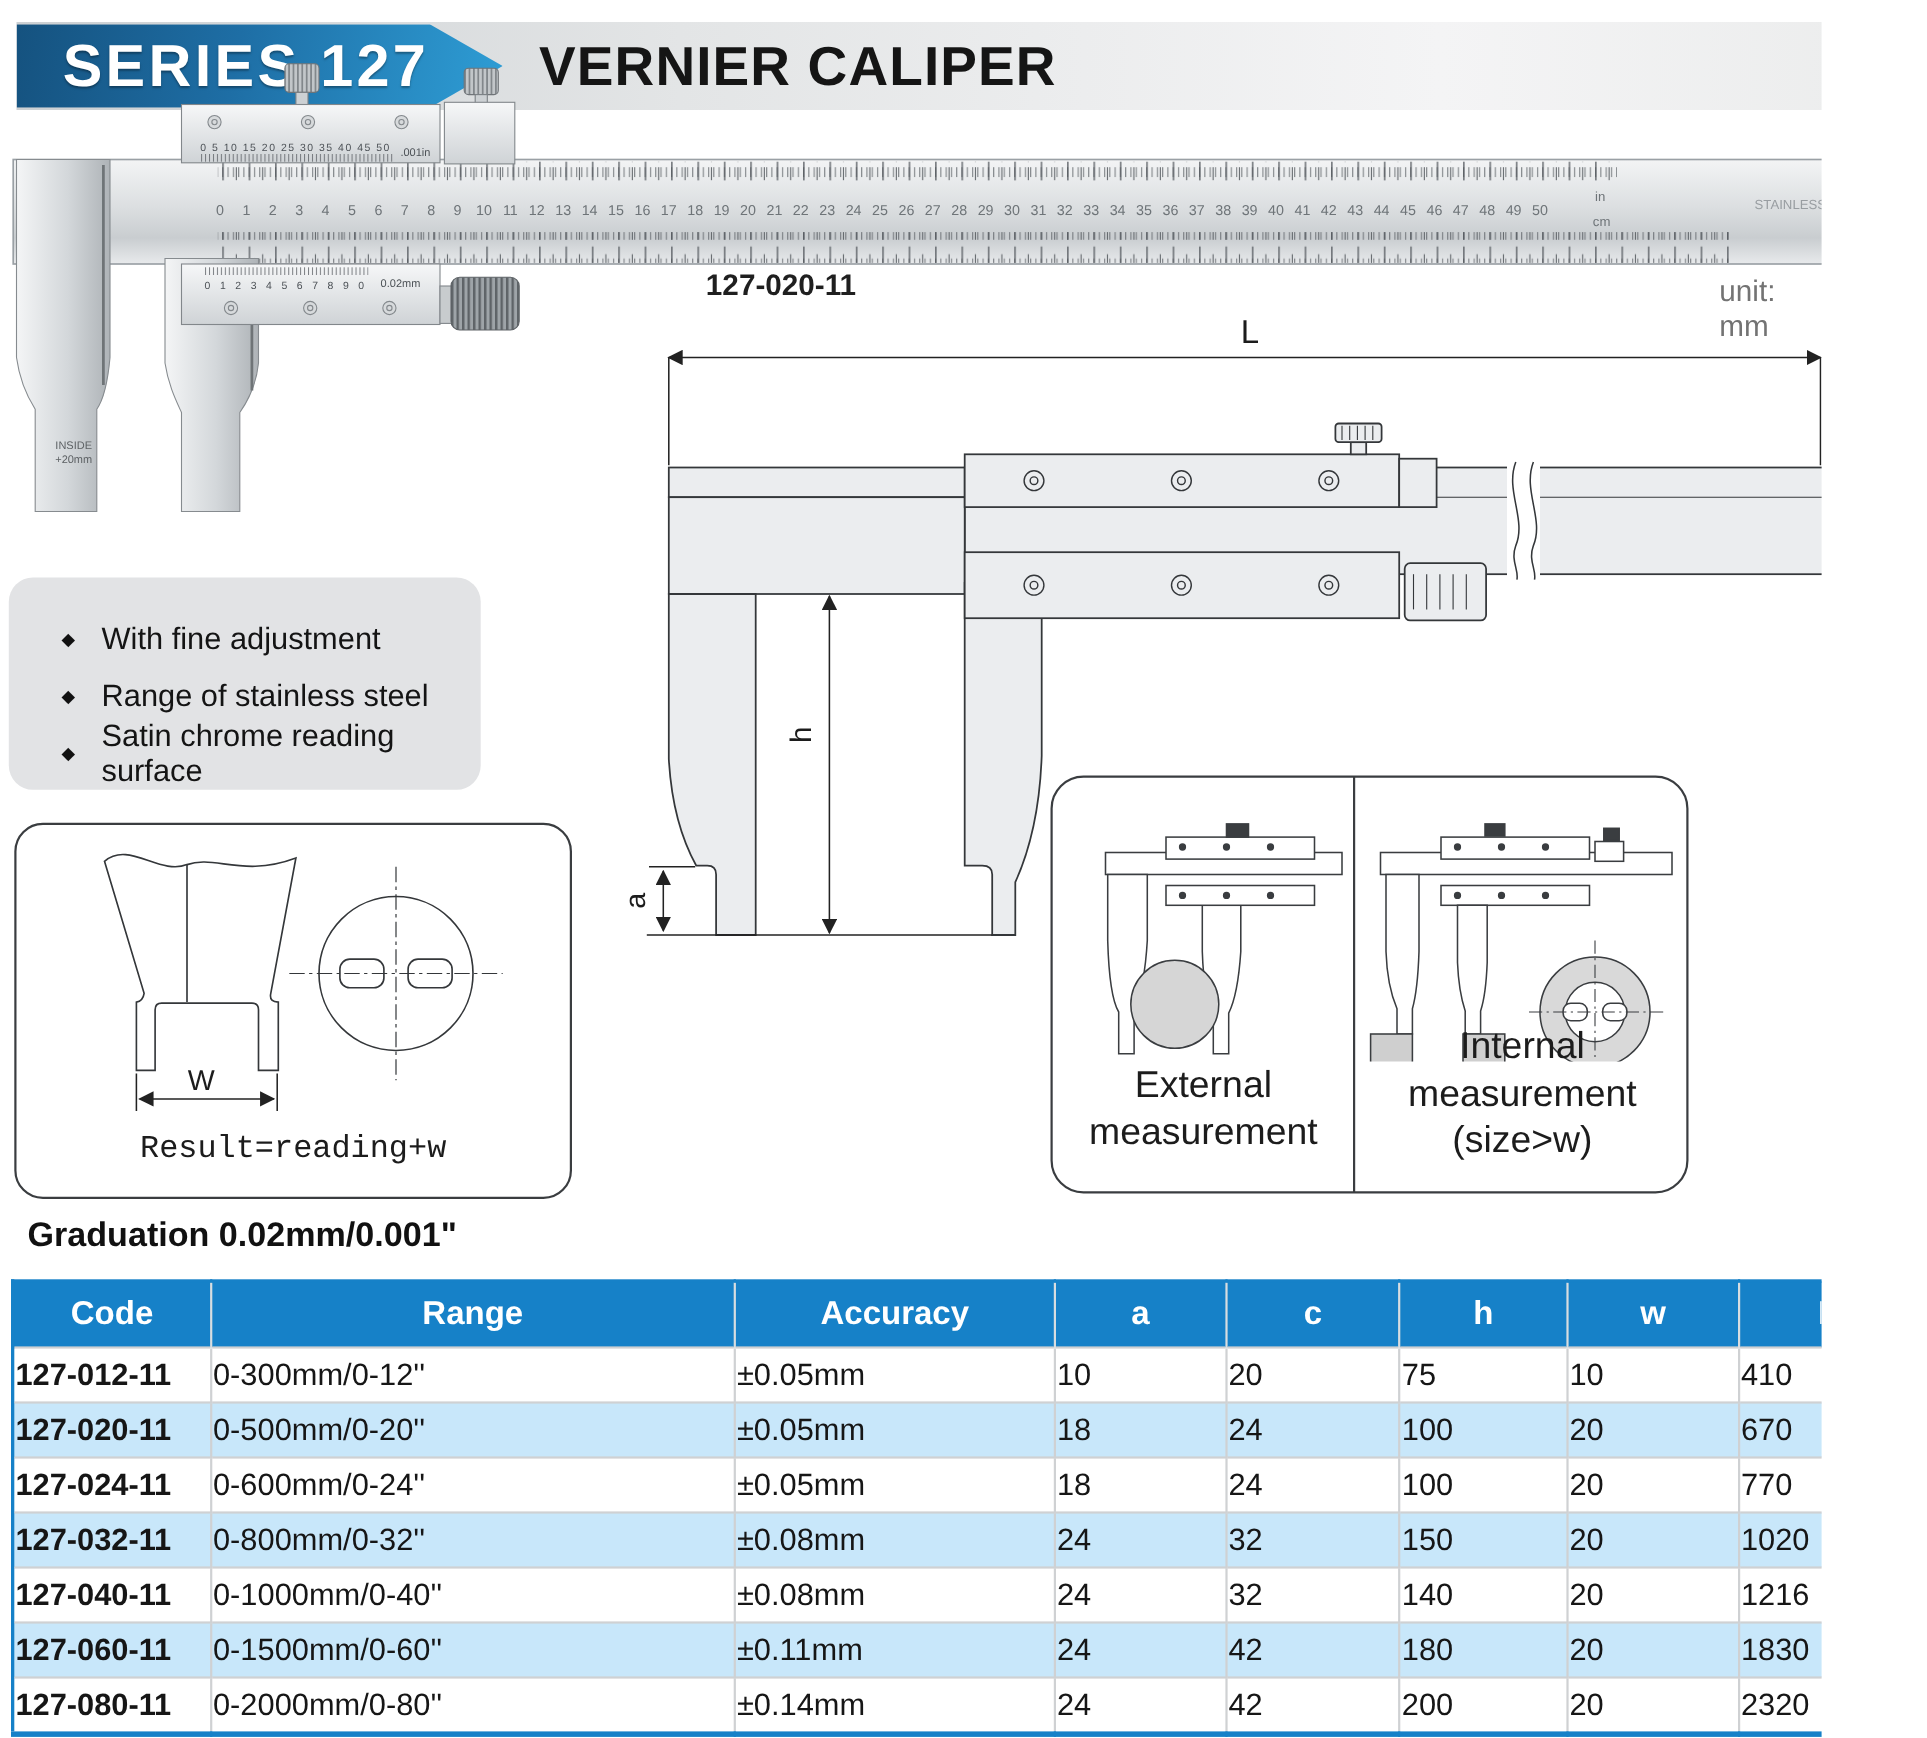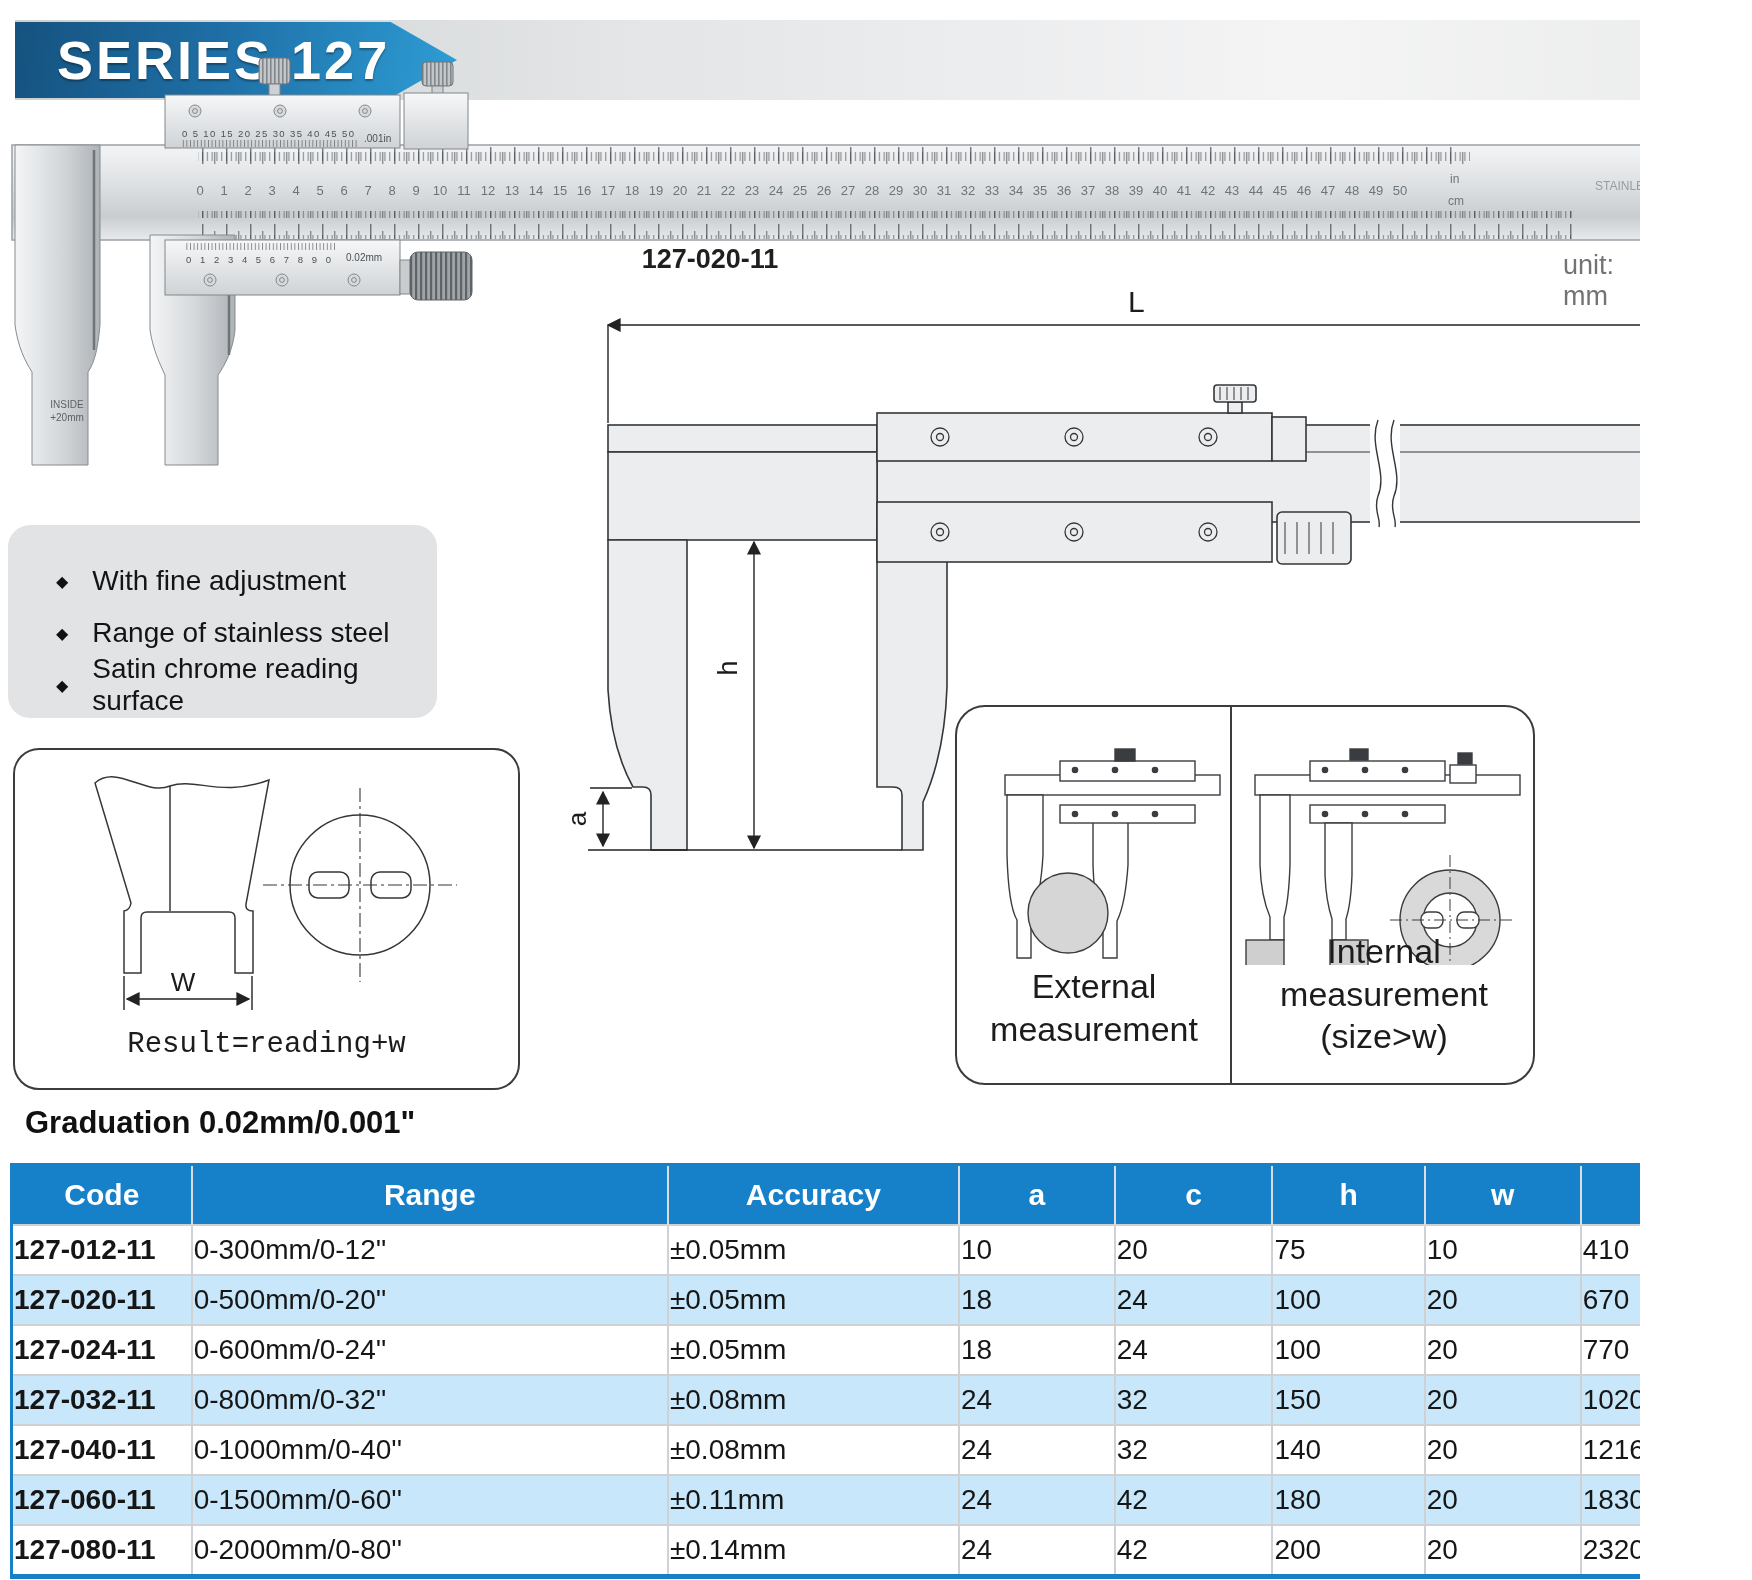--- a/index.html
+++ b/index.html
@@ -1,17 +1,17 @@
 <!DOCTYPE html>
 <html style="--banner-blue-dark: #15527f; --banner-blue-light: #2e9dd5; --table-header-blue: #1681c8; --row-alt-blue: #c8e7fa;"><head>
 <meta charset="utf-8">
 <style>
   html,body{margin:0;padding:0;background:#ffffff;}
   #page{position:relative;width:1640px;height:1580px;background:#fff;overflow:hidden;
-        font-family:"Liberation Sans", sans-serif;color:#1a1a1a;}
+        font-family:"Liberation Sans", sans-serif;color:#1a1a1a;padding-left:16px;}
   .abs{position:absolute;}
 
   
   #banner{left:15px;top:20px;width:1725px;height:80px;
           background:linear-gradient(90deg,#ccd0d3 0%,#e3e5e6 35%,#f4f4f5 75%,#ebecec 100%);}
   #banner-arrow{left:0;top:2px;width:442px;height:76px;
           background:linear-gradient(100deg,#15527f 0%,#1e6ea5 45%,#2e9dd5 100%);
           clip-path:polygon(0 0,85% 0,100% 50%,85% 100%,0 100%);
           display:flex;align-items:center;}
   #series-label{padding-left:42px;font-size:54px;font-weight:800;letter-spacing:3px;color:#fff;
@@ -55,20 +55,21 @@
 </style>
 </head>
 <body>
 
 <div id="page">
 
   <div id="banner" class="abs">
     <div id="banner-arrow" class="abs">
       <div id="series-label">SERIES 127</div>
     </div>
+    <div id="page-title" class="abs">VERNIER CALIPER</div>
   </div>
 
   <svg class="abs" style="left:10px;top:50px;" width="1740" height="425" viewBox="0 0 1740 425" .data-interactable="false">
     <defs>
       <linearGradient id="beamG" x1="0" y1="0" x2="0" y2="1">
         <stop offset="0" stop-color="#f3f4f5"></stop>
           <stop offset="0.45" stop-color="#dcdfe1"></stop>
         <stop offset="0.75" stop-color="#c9cdd0"></stop>
           <stop offset="1" stop-color="#e8eaec"></stop>
       </linearGradient>

